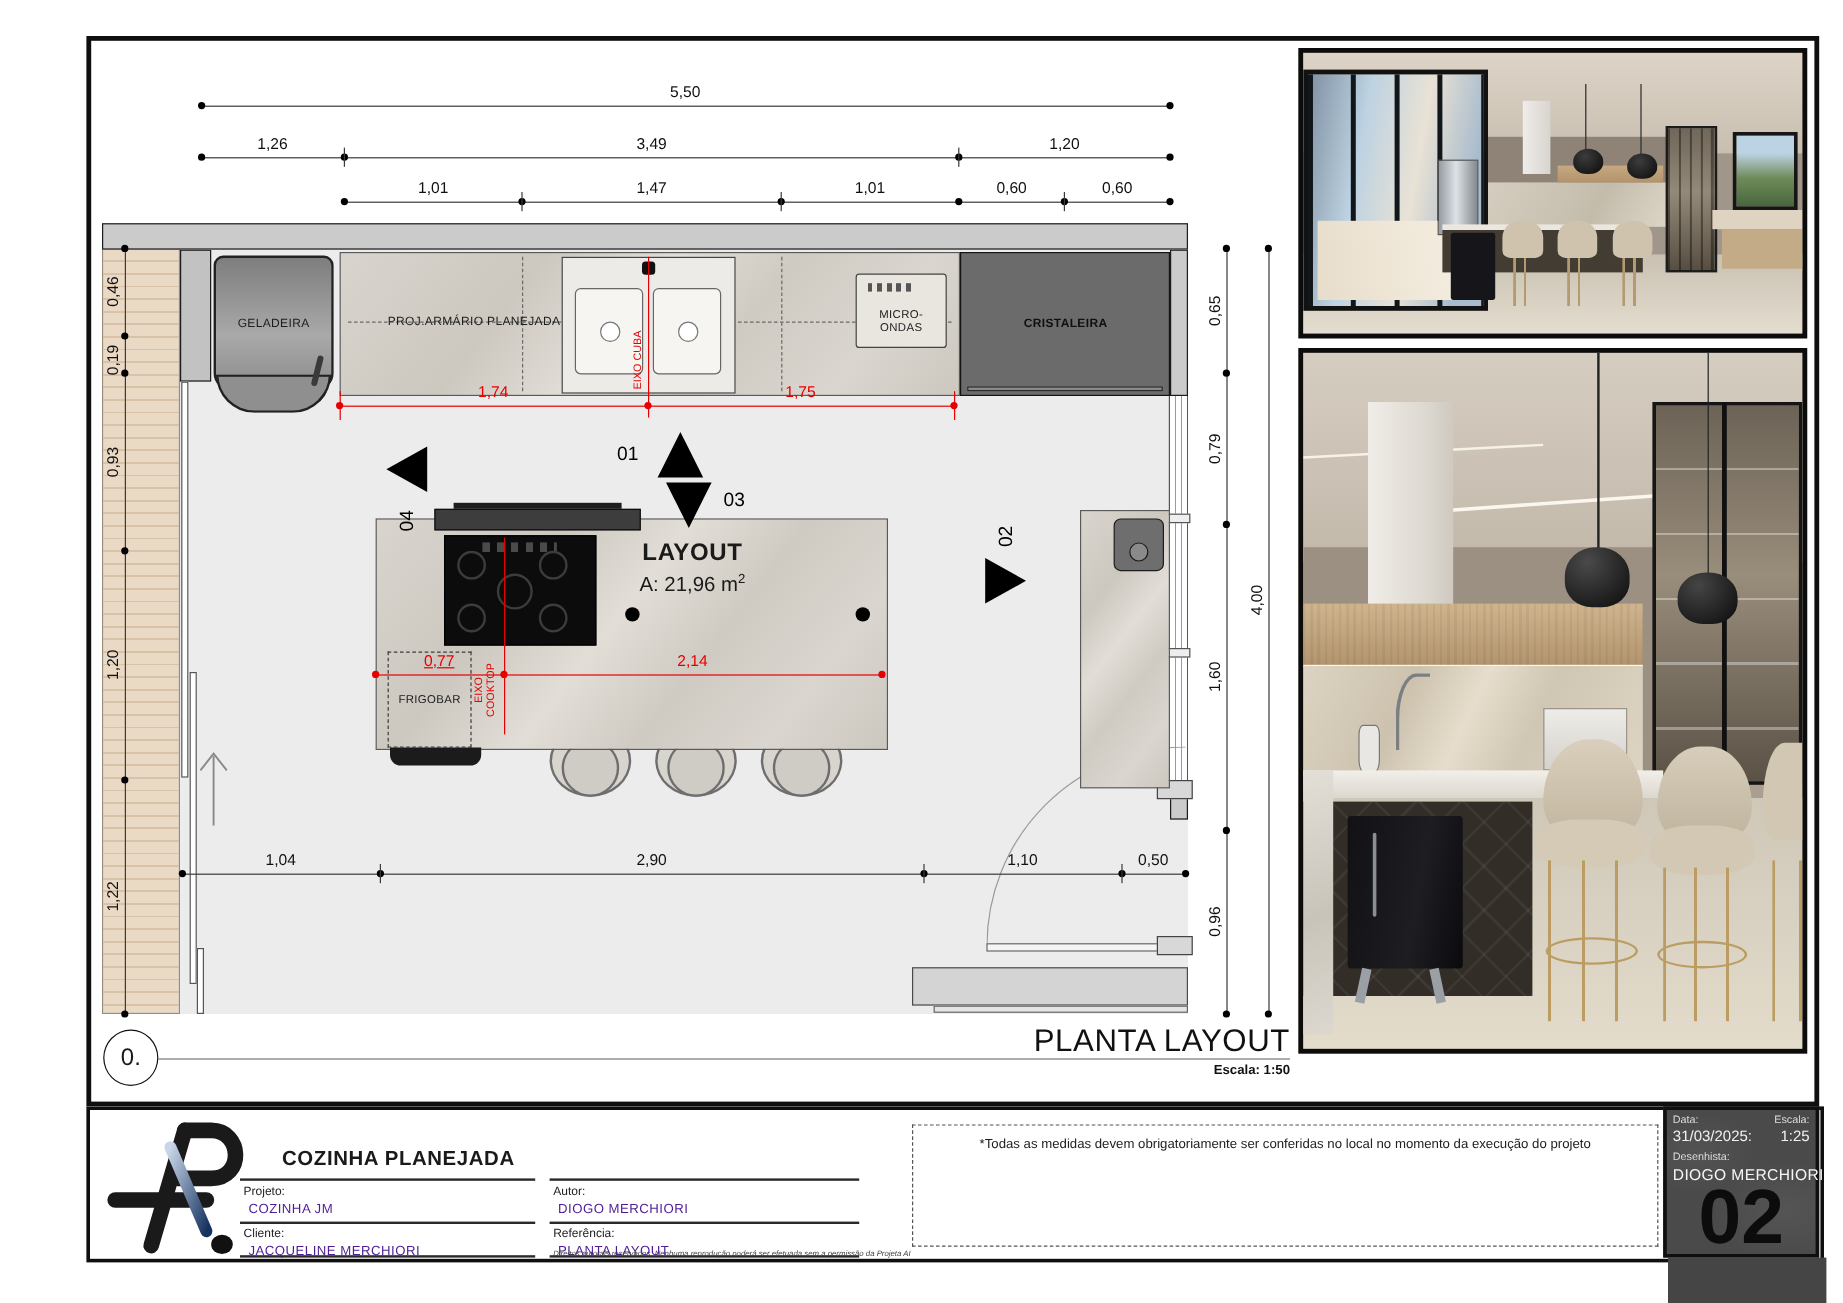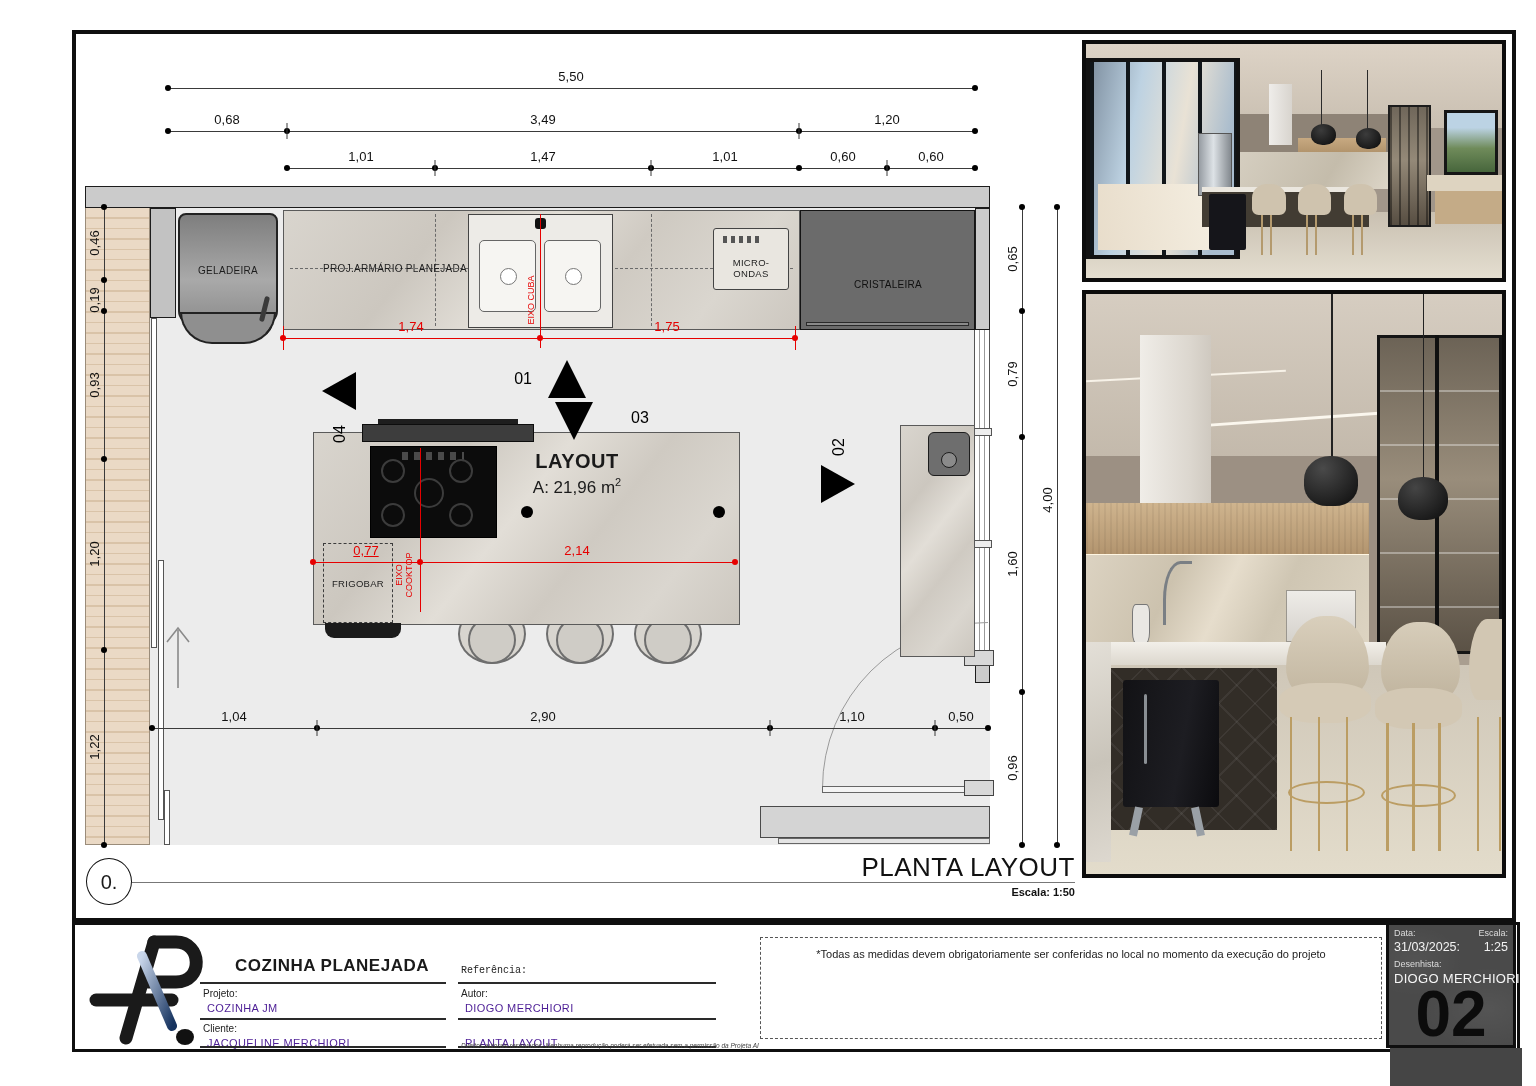--- a/index.html
+++ b/index.html
@@ -98,21 +98,21 @@
   <div class="abs" style="left:500px;top:268px;width:15px;height:15px;border:1.4px solid #777;border-radius:50%;background:#fff;"></div>
   <div class="abs" style="left:565px;top:268px;width:15px;height:15px;border:1.4px solid #777;border-radius:50%;background:#fff;"></div>
   <div class="abs" style="left:535px;top:218px;width:11px;height:11px;background:#111;border-radius:3px;"></div>
 
   <div class="abs" style="left:713px;top:228px;width:76px;height:62px;background:#e9e6e0;border:1.6px solid #444;border-radius:3px;box-sizing:border-box;"></div>
   <div class="abs" style="left:723px;top:236px;width:38px;height:7px;background:repeating-linear-gradient(90deg,#555 0 4px,transparent 4px 8px);"></div>
   <div class="lbl" style="left:751px;top:268px;width:66px;white-space:normal;text-align:center;font-size:9.5px;line-height:11px;">MICRO-ONDAS</div>
 
   <div class="abs" style="left:800px;top:210px;width:175px;height:120px;background:#6b6b6b;border:1.6px solid #141414;box-sizing:border-box;"></div>
   <div class="abs" style="left:806px;top:322px;width:163px;height:4px;background:#8a8a8a;border:1px solid #2a2a2a;box-sizing:border-box;"></div>
-  <div class="lbl" style="left:888px;top:284px;color:#101010;">CRISTALEIRA</div>
+  <div class="lbl" style="left:888px;top:270px;color:#101010;font-weight:bold;">CRISTALEIRA</div>
 
   <div class="abs marble" style="left:900px;top:425px;width:75px;height:232px;"></div>
   <div class="abs" style="left:928px;top:432px;width:42px;height:44px;background:#6e6e6e;border:1.6px solid #1d1d1d;border-radius:6px;box-sizing:border-box;"></div>
   <div class="abs" style="left:941px;top:452px;width:14px;height:14px;border:1.4px solid #1d1d1d;border-radius:50%;background:#8a8a8a;"></div>
 
   <div class="abs marble" style="left:313px;top:432px;width:427px;height:193px;"></div>
   <div class="abs" style="left:362px;top:424px;width:172px;height:18px;background:#3d3d3d;border:1px solid #0d0d0d;box-sizing:border-box;"></div>
   <div class="abs" style="left:378px;top:419px;width:140px;height:5px;background:#1e1e1e;"></div>
 
   <div class="abs" style="left:370px;top:446px;width:127px;height:92px;background:#0c0c0c;border:1px solid #000;box-sizing:border-box;"></div>
@@ -131,39 +131,39 @@
     <span>A: 21,96 m</span><sup style="font-size:11px;">2</sup>
   </div>
 
   <div class="abs dashbox" style="left:323px;top:543px;width:70px;height:80px;"></div>
   <div class="lbl" style="left:358px;top:583px;font-size:9.5px;">FRIGOBAR</div>
   <div class="abs" style="left:325px;top:623px;width:76px;height:15px;background:#1b1b1b;border-radius:0 0 9px 9px;"></div>
 
   <div class="tri" style="left:548px;top:360px;border-left:19px solid transparent;border-right:19px solid transparent;border-bottom:38px solid #000;"></div>
   <div class="viewnum" style="left:532px;top:379px;transform:translate(-100%,-50%);">01</div>
   <div class="tri" style="left:555px;top:402px;border-left:19px solid transparent;border-right:19px solid transparent;border-top:38px solid #000;"></div>
-  <div class="viewnum" style="left:603px;top:418px;transform:translate(0,-50%);margin-left:28px;">03</div>
+  <div class="viewnum" style="left:603px;top:418px;transform:translate(0,-50%);">03</div>
   <div class="tri" style="left:322px;top:372px;border-top:19px solid transparent;border-bottom:19px solid transparent;border-right:34px solid #000;"></div>
   <div class="viewnum" style="left:340px;top:434px;transform:translate(-50%,-50%) rotate(-90deg);">04</div>
   <div class="tri" style="left:821px;top:465px;border-top:19px solid transparent;border-bottom:19px solid transparent;border-left:34px solid #000;"></div>
   <div class="viewnum" style="left:839px;top:447px;transform:translate(-50%,-50%) rotate(-90deg);">02</div>
 
   <div class="hl" style="left:168px;top:88px;width:807px;"></div>
   <div class="dt" style="left:168px;top:88px;"></div>
     <div class="dt" style="left:975px;top:88px;"></div>
   <div class="hdim" style="left:571px;top:84px;">5,50</div>
 
   <div class="hl" style="left:168px;top:131px;width:807px;"></div>
   <div class="dt" style="left:168px;top:131px;"></div>
     <div class="dt" style="left:287px;top:131px;"></div>
   <div class="dt" style="left:799px;top:131px;"></div>
     <div class="dt" style="left:975px;top:131px;"></div>
   <div class="tick" style="left:287px;top:131px;"></div>
     <div class="tick" style="left:799px;top:131px;"></div>
-  <div class="hdim" style="left:227px;top:127px;">0,68</div>
+  <div class="hdim" style="left:227px;top:127px;">1,26</div>
   <div class="hdim" style="left:543px;top:127px;">3,49</div>
   <div class="hdim" style="left:887px;top:127px;">1,20</div>
 
   <div class="hl" style="left:287px;top:168px;width:688px;"></div>
   <div class="dt" style="left:287px;top:168px;"></div>
     <div class="dt" style="left:435px;top:168px;"></div>
   <div class="dt" style="left:651px;top:168px;"></div>
     <div class="dt" style="left:799px;top:168px;"></div>
   <div class="dt" style="left:887px;top:168px;"></div>
     <div class="dt" style="left:975px;top:168px;"></div>
@@ -335,21 +335,21 @@
   <div class="tb-val" style="left:207px;top:1002px;">COZINHA JM</div>
   <div class="tb-rule" style="left:200px;top:1018px;width:246px;"></div>
   <div class="tb-small" style="left:203px;top:1023px;text-align:center;">Cliente:</div>
   <div class="tb-val" style="left:207px;top:1037px;">JACQUELINE  MERCHIORI</div>
   <div class="tb-rule" style="left:200px;top:1046px;width:246px;"></div>
 
   <div class="tb-rule" style="left:458px;top:982px;width:258px;"></div>
   <div class="tb-small" style="left:461px;top:988px;">Autor:</div>
   <div class="tb-val" style="left:465px;top:1002px;">DIOGO MERCHIORI</div>
   <div class="tb-rule" style="left:458px;top:1018px;width:258px;"></div>
-  <div class="tb-small" style="left:461px;top:965px;font-family:Liberation Mono, monospace;">Referência:</div>
+  <div class="tb-small" style="left:461px;top:1023px;">Referência:</div>
   <div class="tb-val" style="left:465px;top:1037px;">PLANTA LAYOUT</div>
   <div class="tb-rule" style="left:458px;top:1046px;width:258px;"></div>
   <div class="abs" style="left:461px;top:1042px;font-size:6.5px;font-style:italic;color:#444;width:300px;">Direitos autorais reservados. Nenhuma reprodução poderá ser efetuada sem a permissão da Projeta AI</div>
 
   <div class="abs dashbox" style="left:760px;top:937px;width:622px;height:102px;border-color:#555;"></div>
   <div class="abs" style="left:1071px;top:948px;transform:translate(-50%,0);font-size:11px;color:#222;white-space:nowrap;">*Todas as medidas devem obrigatoriamente ser conferidas no local no momento da execução do projeto</div>
 
   <div class="info"></div>
   <div class="abs" style="left:1394px;top:928px;font-size:9px;color:#dcdcdc;">Data:</div>
   <div class="abs" style="left:1394px;top:940px;font-size:12.5px;color:#f2f2f2;">31/03/2025:</div>

